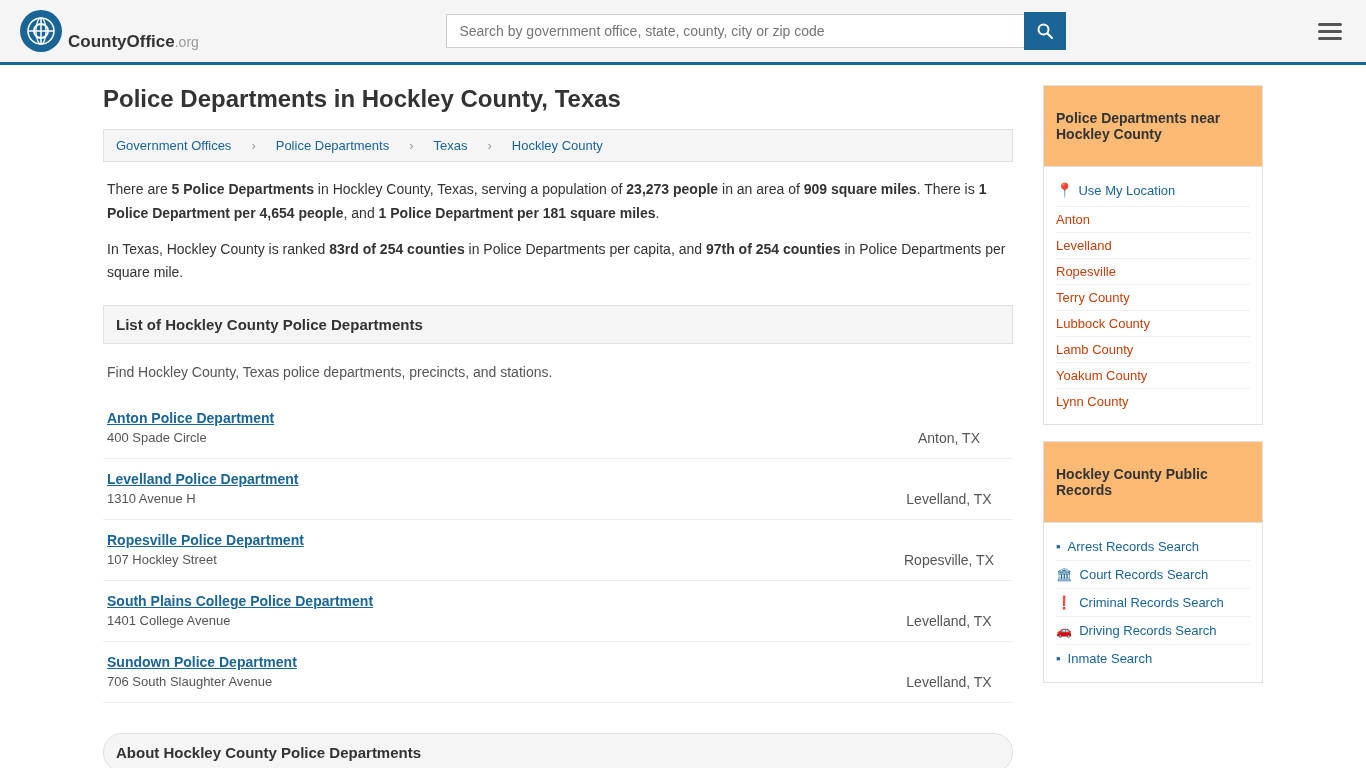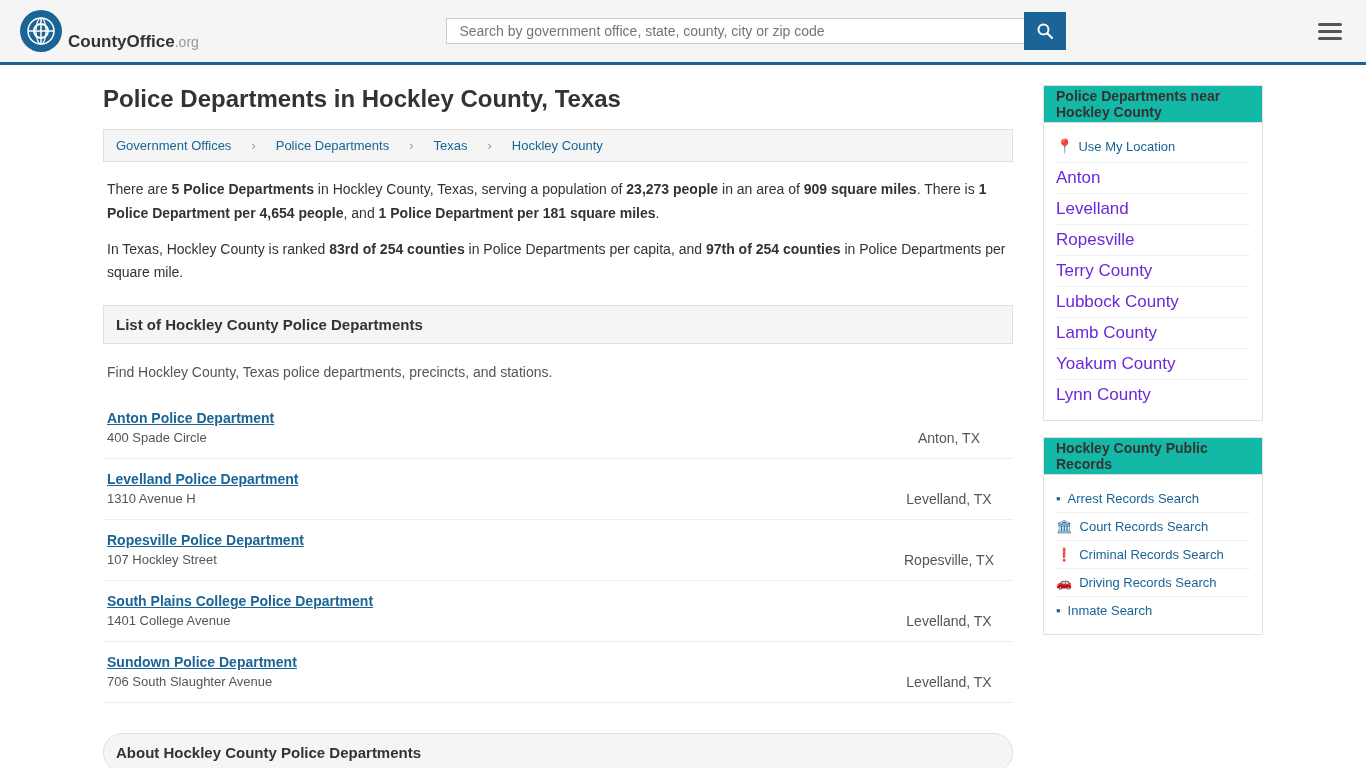--- a/index.html
+++ b/index.html
@@ -48,21 +48,21 @@
       max-width: 620px;
       margin: 0 20px;
     }
     .search-input {
       flex: 1;
       padding: 8px 12px;
       border: 1px solid #ccc;
       border-right: none;
       font-size: 14px;
       outline: none;
-      height: 26px;
+      height: 34px;
     }
     .search-btn {
       background: #1a6496;
       border: 1px solid #1a6496;
       color: #fff;
       padding: 0 12px;
       height: 38px;
       cursor: pointer;
       font-size: 16px;
       display: flex;
@@ -186,35 +186,35 @@
       text-align: center;
       padding-top: 20px;
     }
 
     
     .sidebar-box {
       border: 1px solid #e0e0e0;
       margin-bottom: 16px;
     }
     .sidebar-box-header {
-      background: #14b8a6;
-      padding: 2px 12px;
+      background: #fdba74;
+      padding: 24px 12px;
       font-size: 14px;
       font-weight: bold;
       color: #333;
       border-bottom: 1px solid #ddd;
     }
     .sidebar-box-content {
       padding: 10px 12px;
     }
     .sidebar-link {
       display: block;
-      color: #6d28d9;
+      color: #c2410c;
       text-decoration: none;
-      font-size: 17px;
+      font-size: 13px;
       padding: 5px 0;
       border-bottom: 1px solid #f0f0f0;
     }
     .sidebar-link:last-child { border-bottom: none; }
 
     .location-link {
       display: flex;
       align-items: center;
       gap: 5px;
       color: #1a6496;

